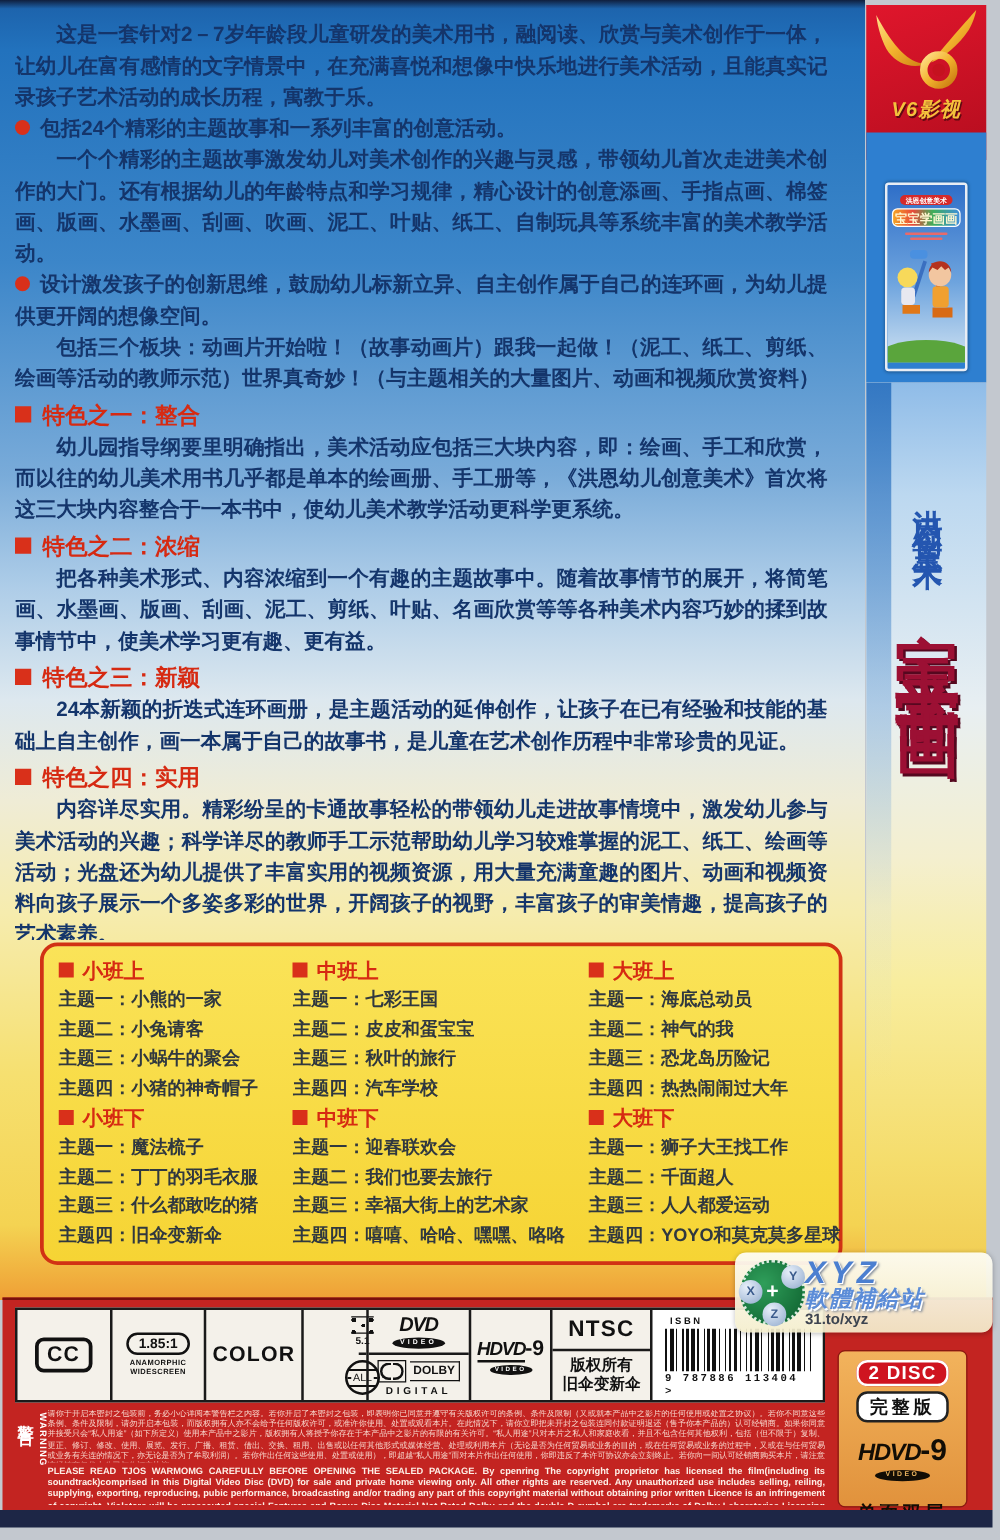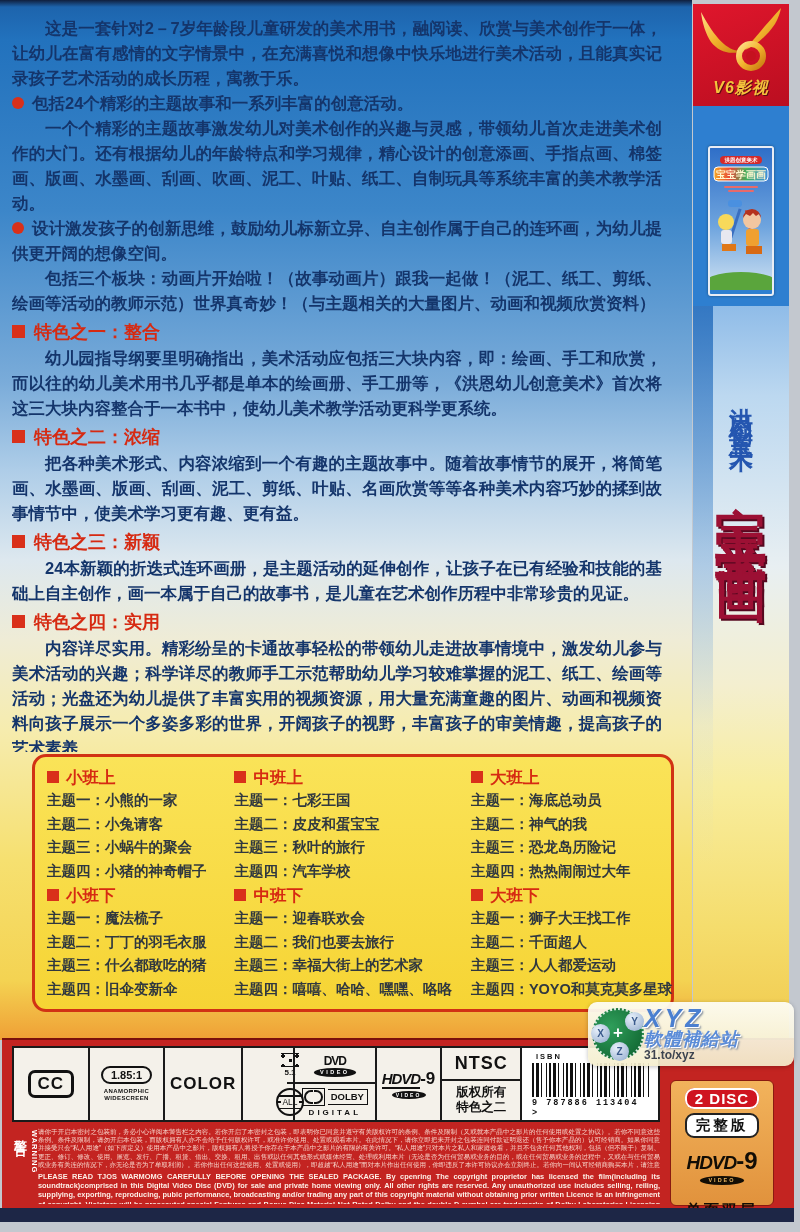--- a/index.html
+++ b/index.html
@@ -70,21 +70,21 @@
     background:
       radial-gradient(circle 2px,#111 95%,transparent) -1px -1px/6px 6px no-repeat,
       radial-gradient(circle 2px,#111 95%,transparent) 13px -1px/6px 6px no-repeat,
       radial-gradient(circle 2px,#111 95%,transparent) -1px 9px/6px 6px no-repeat,
       radial-gradient(circle 2px,#111 95%,transparent) 13px 9px/6px 6px no-repeat,
       radial-gradient(circle 1.5px,#111 95%,transparent) 7px 4px/5px 5px no-repeat;}
   .t51{font-size:8px;font-weight:800;color:#111;margin-top:1px;}
   .globe{width:24px;height:24px;border:2px solid #111;border-radius:50%;display:flex;align-items:center;justify-content:center;
     background:linear-gradient(#1110,#1110) ,repeating-linear-gradient(180deg,transparent 0 5px,#111 5px 6.5px);}
   .globe span{background:#f4f1ea;padding:0 1px;font-size:8.5px;font-weight:400;color:#111;}
-  .dvd-word{font-size:12px;font-weight:900;color:#111;letter-spacing:-1px;}
+  .dvd-word{font-size:16px;font-weight:900;font-style:italic;color:#111;letter-spacing:-1px;}
   .dvd-ellipse{width:42px;height:9px;border-radius:50%;background:#111;color:#fff;font-size:5.5px;
     line-height:9px;text-align:center;letter-spacing:2.5px;font-weight:700;}
   .dolby-row{display:flex;align-items:center;gap:3px;}
   .dd-ico{display:flex;gap:1px;border:1.5px solid #111;padding:1px;}
   .dd-l,.dd-r{width:7px;height:10px;background:#f4f1ea;border:2px solid #111;}
   .dd-l{border-radius:7px 0 0 7px;border-right:none;}
   .dd-r{border-radius:0 7px 7px 0;border-left:none;}
   .dolby-word{font-size:9.5px;font-weight:900;color:#111;border:1.5px solid #111;border-left:none;padding:1.5px 3px;}
   .digital-word{font-size:8px;font-weight:800;color:#111;letter-spacing:3px;margin-top:2px;}
   .hdvd-line{display:flex;align-items:baseline;}
@@ -319,21 +319,21 @@
         <div class="hdvd-line">
           <span class="hdvd-word">HDVD</span>
           <span class="hdvd-nine">-9</span>
         </div>
         <div class="mini-ellipse">VIDEO</div>
       </div>
       <div class="cell w7">
         <div class="ntsc">NTSC</div>
         <div class="cr">
           <div>版权所有</div>
-          <div>特色之二</div>
+          <div>旧伞变新伞</div>
         </div>
       </div>
       <div class="cell w8 barcode-cell">
         <span class="isbn">ISBN</span>
         <div class="bars"></div>
         <div class="bar-digits">9 787886 113404 &gt;</div>
       </div>
     </div>
 
     <div class="warning">

